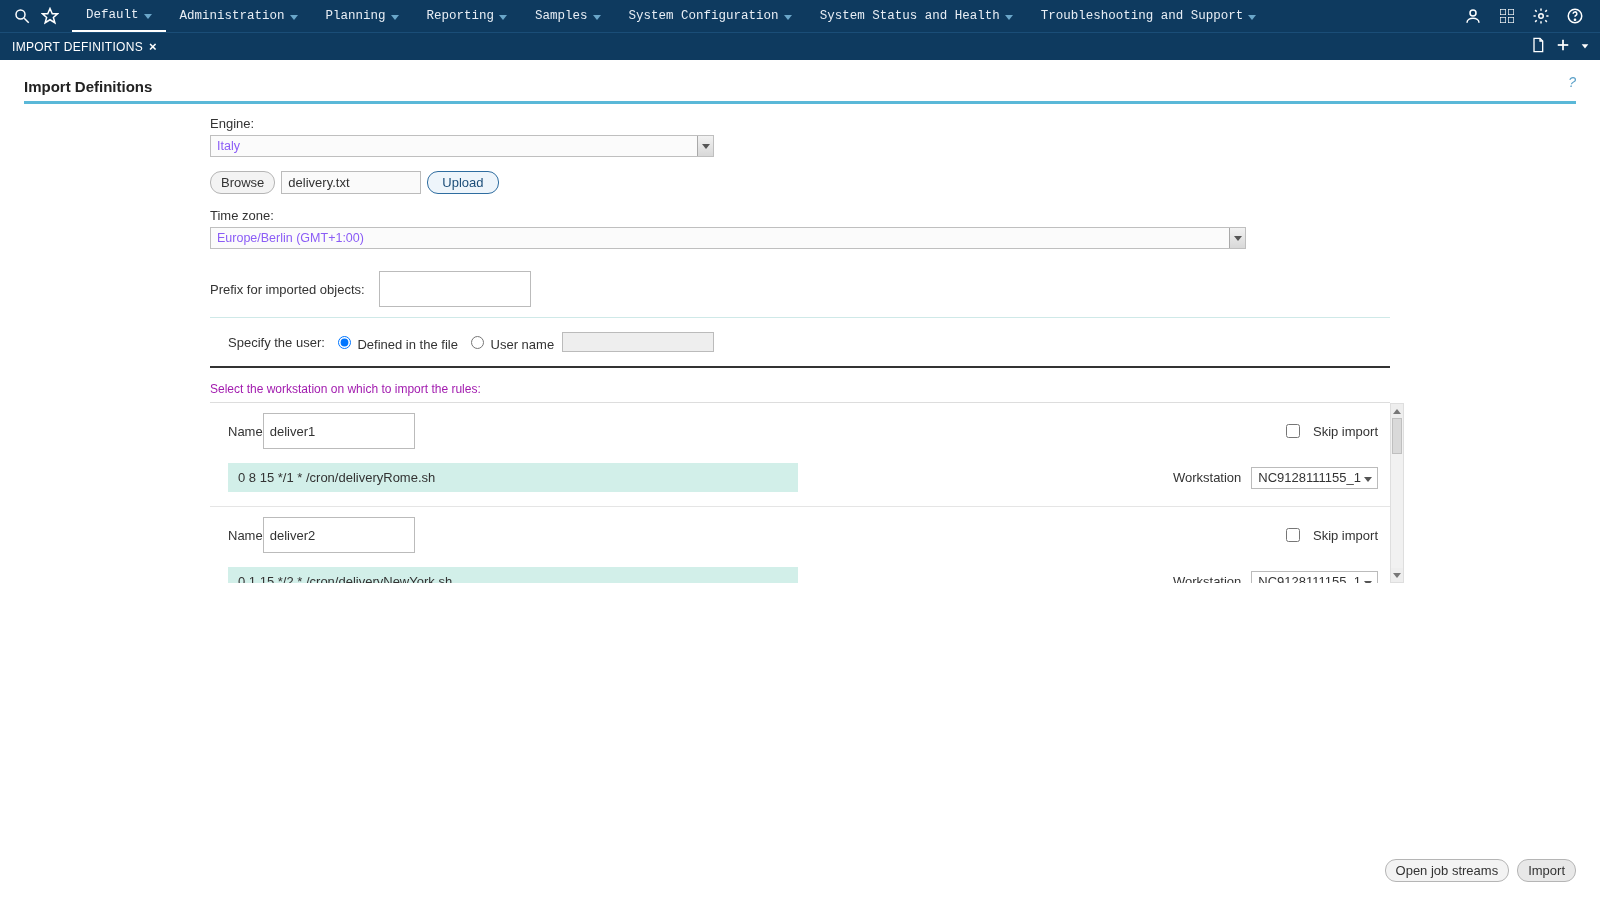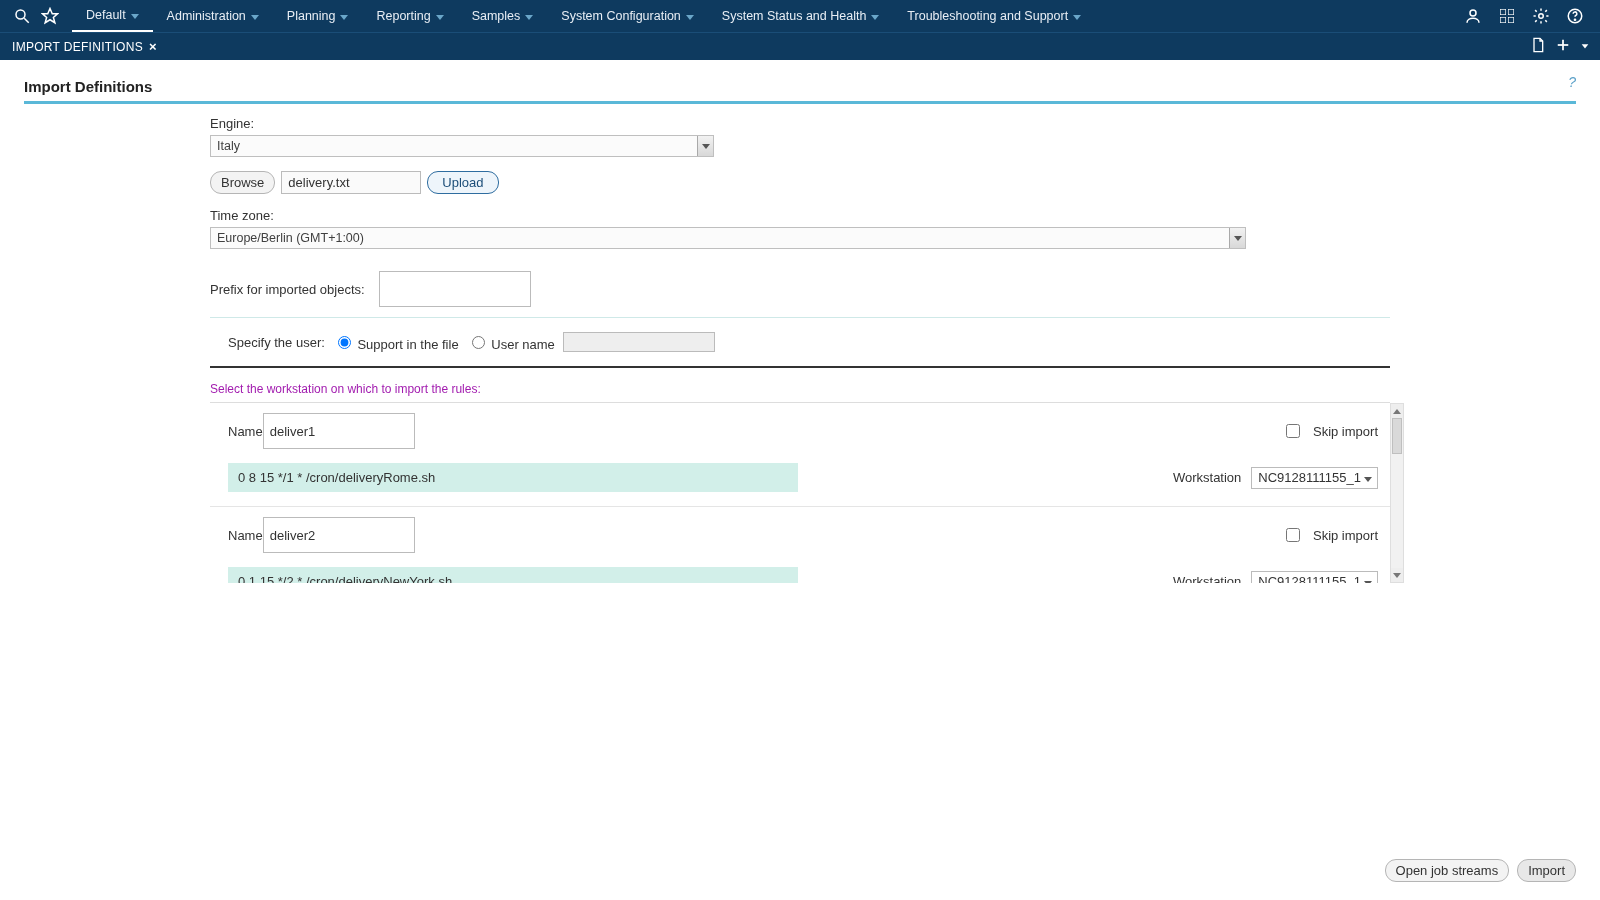--- a/index.html
+++ b/index.html
@@ -1,20 +1,20 @@
 <!DOCTYPE html>
 <html><head>
 <meta charset="utf-8">
 <style>
   * { box-sizing: border-box; }
   html, body { margin:0; padding:0; font-family: Arial, Helvetica, sans-serif; font-size:13px; color:#333; background:#fff; height:100%; }
   body { overflow:hidden; }
 
   
-  .topbar { background:#0e3a5f; color:#fff; height:32px; display:flex; align-items:center; padding:0 8px; }
+  .topbar { background:#0e3a5f; color:#fff; height:32px; display:flex; align-items:center; padding:0 8px;font-family:Liberation Mono, monospace; }
   .topbar .nav-left { display:flex; align-items:center; gap:0; }
   .topbar .iconbtn { width:28px; height:28px; display:flex; align-items:center; justify-content:center; cursor:pointer; }
   .topbar svg { stroke:#fff; fill:none; }
   .topbar .menus { display:flex; align-items:center; margin-left:8px; }
   .topbar .menu-item { display:flex; align-items:center; color:#e8eef5; padding:0 14px; height:32px; font-size:12.5px; cursor:pointer; gap:5px; }
   .topbar .menu-item.active { border-bottom:2px solid #fff; padding-bottom:0; }
   .topbar .menu-item .caret { width:0; height:0; border-left:4px solid transparent; border-right:4px solid transparent; border-top:5px solid #6aa6c9; margin-top:2px; }
   .topbar .spacer { flex:1; }
   .topbar .right-icons { display:flex; align-items:center; gap:8px; padding-right:4px; }
   .topbar .right-icons .iconbtn { width:26px; }
@@ -31,21 +31,21 @@
   .title-help { float:right; color:#5aa0c8; font-style:italic; font-size:14px; margin-top:-4px; cursor:pointer; }
   .title-underline { height:3px; background:#5ab8d8; margin-bottom:12px; }
 
   .form-area { margin-left:186px; margin-right:186px; }
 
   .label { color:#333; font-size:13px; margin-bottom:4px; display:block; }
   .section-gap { margin-top:14px; }
 
   
   .combo { display:flex; align-items:stretch; width:504px; border:1px solid #bfbfbf; background:#fbfbfb; height:22px; }
-  .combo .combo-text { flex:1; padding:2px 6px; font-size:12.5px; color:#404040; display:flex; align-items:center; }
+  .combo .combo-text { flex:1; padding:2px 6px; font-size:12.5px; color:#8b5cf6; display:flex; align-items:center; }
   .combo .combo-btn { width:16px; background:linear-gradient(#f2f2f2,#d8d8d8); border-left:1px solid #a9a9a9; display:flex; align-items:center; justify-content:center; cursor:pointer; }
   .combo .combo-btn::after { content:""; border-left:4px solid transparent; border-right:4px solid transparent; border-top:5px solid #555; }
   .combo-wide { width:1036px; }
 
   
   .row-file { display:flex; gap:6px; align-items:center; }
   .btn { background:#f3f3f3; border:1px solid #b5b5b5; padding:3px 10px; font-size:13px; color:#333; cursor:pointer; border-radius:11px; }
   .btn-upload { border:1px solid #2f6da0; color:#1c4e79; background:#eef5fb; padding:3px 14px; }
   .file-input { border:1px solid #bbb; height:23px; width:140px; padding:0 6px; font-size:13px; background:#fafafa; }
 
@@ -224,21 +224,21 @@
       </div>
     </div>
 
     <div class="row-prefix section-gap">
       <span>Prefix for imported objects:</span>
       <input type="text" class="text-input" value="" style="">
     </div>
 
     <div class="row-user">
       <span>Specify the user:</span>
-      <label><input type="radio" name="u" checked="" style=""> <span>Support in the file</span></label>
+      <label><input type="radio" name="u" checked="" style=""> <span>Defined in the file</span></label>
       <label><input type="radio" name="u" style=""> <span>User name</span></label>
       <input type="text" class="user-input" disabled="" value="" style="">
     </div>
 
     <div class="rules-title">Select the workstation on which to import the rules:</div>
     <div class="rules-box" style="position:relative;">
       <div class="rules-scroll" id="rules-scroll">
           <div class="rule-block">
     <div class="rule-row1">
       <div class="rule-name">

